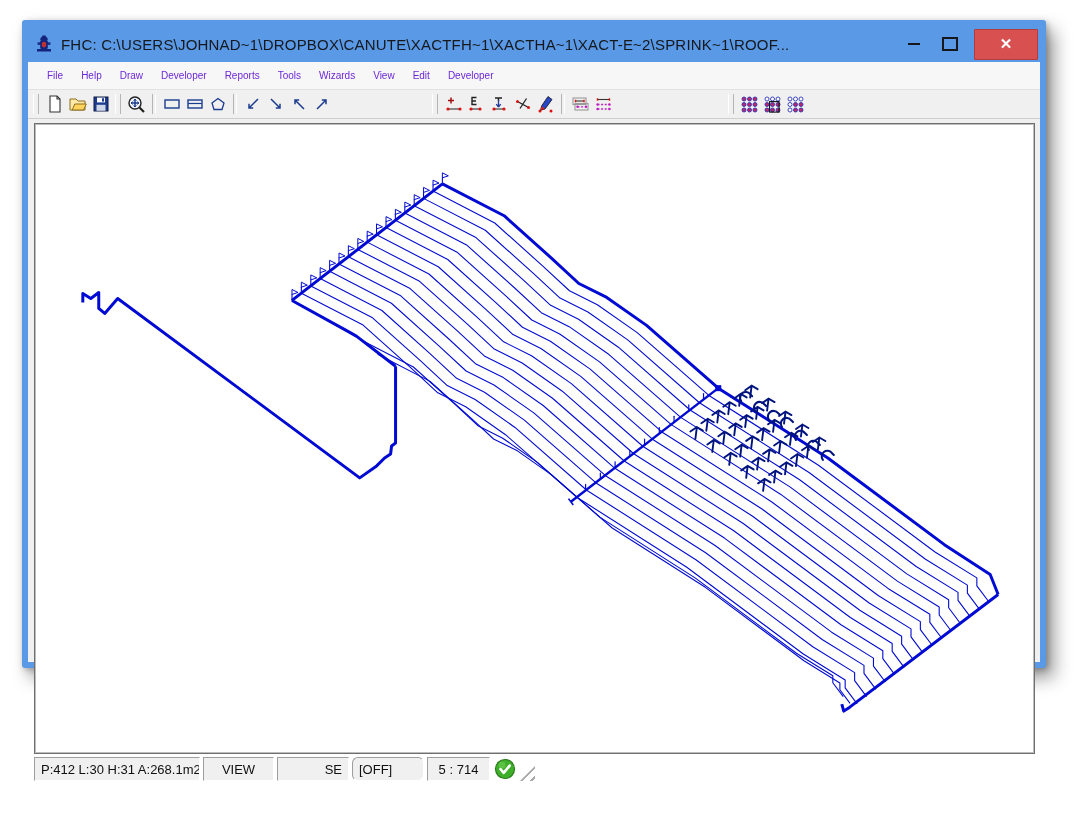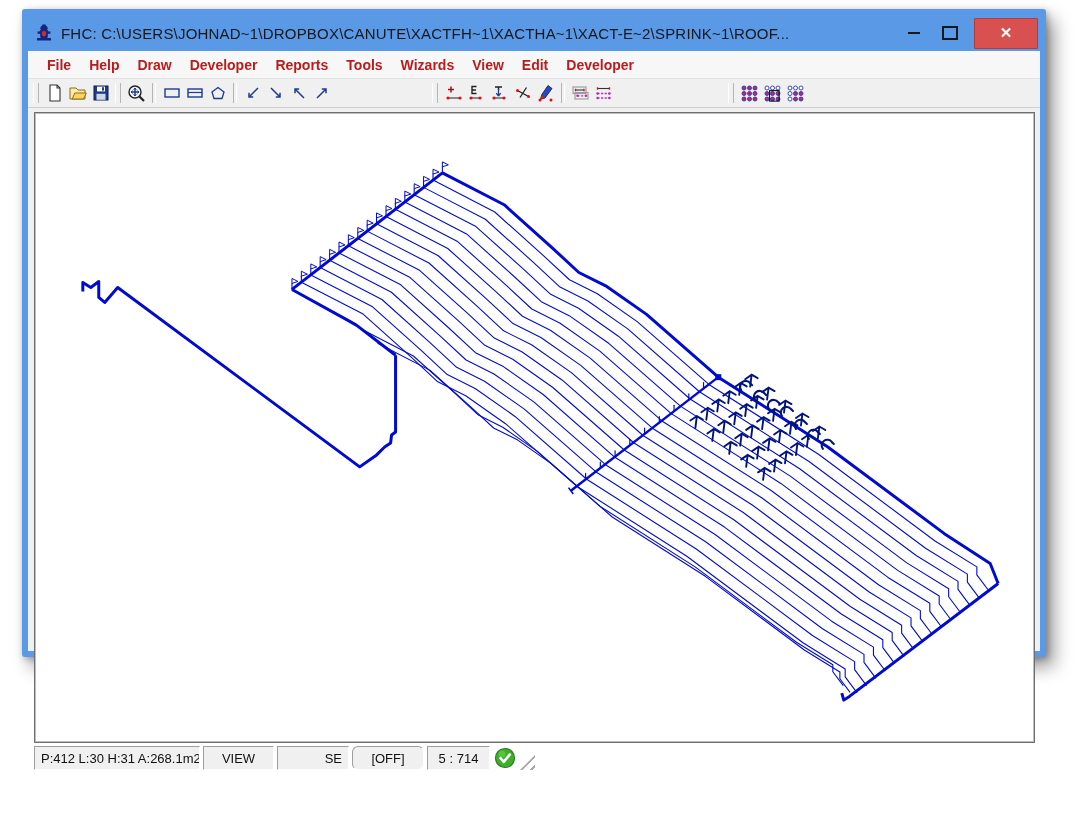--- a/index.html
+++ b/index.html
@@ -1,35 +1,35 @@
 <!DOCTYPE html>
 <html><head>
 <meta charset="utf-8">
 <style>
   html,body{margin:0;padding:0;background:#ffffff;width:1076px;height:820px;
     font-family:"Liberation Sans",sans-serif;-webkit-font-smoothing:antialiased;}
-  .window{position:absolute;left:22px;top:9px;width:1024px;height:648px;box-sizing:border-box;
+  .window{position:absolute;left:22px;top:20px;width:1024px;height:648px;box-sizing:border-box;
     border:6px solid #5a99e6;border-radius:3px;background:#f0f0f0;
     box-shadow:8px 10px 18px rgba(0,0,0,.40),2px 2px 6px rgba(0,0,0,.25);
     display:flex;flex-direction:column;}
   
   .titlebar{height:36px;background:#5a99e6;display:flex;align-items:center;flex:0 0 auto;}
   .app-icon{width:20px;height:20px;margin:0 7px 0 6px;flex:0 0 auto;}
   .title-text{font-size:15px;color:#16181c;white-space:nowrap;overflow:hidden;
     text-overflow:ellipsis;flex:1 1 auto;letter-spacing:.2px;}
   .winbtn{display:flex;align-items:center;justify-content:center;flex:0 0 auto;cursor:default;}
   .btn-min,.btn-max{width:36px;height:28px;}
   .min-bar{width:12px;height:2px;background:#16181c;}
   .max-box{width:12px;height:10px;border:2px solid #16181c;background:transparent;}
   .btn-close{width:62px;height:29px;background:#d8504f;border:1px solid #b23b3b;border-radius:1px;
     color:#fff;font-size:15px;font-weight:bold;margin:0 2px 0 6px;}
   
   .menubar{height:27px;background:#f7f7f7;display:flex;align-items:center;padding-left:10px;
     border-bottom:1px solid #e2e2e2;flex:0 0 auto;}
-  .menu-item{font-size:14px;color:#b91c1c;padding:4px 9px;cursor:default;font-weight:bold;}
+  .menu-item{font-size:10px;color:#6d28d9;padding:4px 9px;cursor:default;}
   
   .toolbar{height:28px;background:#f0f0f0;display:flex;align-items:center;
     border-bottom:1px solid #cfcfcf;flex:0 0 auto;padding-left:2px;}
   .tb-grip{width:4px;height:20px;margin:0 4px 0 3px;
     border-left:1px solid #ffffff;border-right:1px solid #b5b5b5;}
   .tb-sep{width:2px;height:20px;margin:0 4px;
     border-left:1px solid #b5b5b5;border-right:1px solid #ffffff;}
   .tb-btn{width:23px;height:23px;display:flex;align-items:center;justify-content:center;}
   .tb-space{width:96px;}
   
@@ -38,21 +38,21 @@
   .canvas-wrap svg{position:absolute;left:2px;top:2px;}
   
   .statusbar{flex:1 1 auto;display:flex;align-items:center;gap:3px;padding:3px 6px 4px 6px;}
   .panel{height:24px;line-height:23px;font-size:13px;color:#101010;background:#f0f0f0;
     border:1px solid;border-color:#9d9d9d #ffffff #ffffff #9d9d9d;padding:0 6px;
     white-space:nowrap;overflow:hidden;box-sizing:border-box;}
   .p-msg{flex:1 1 auto;}
   .p-stats{flex:0 0 166px;text-align:left;}
   .p-mode{flex:0 0 71px;text-align:center;}
   .p-dir{flex:0 0 72px;text-align:right;}
-  .p-off{flex:0 0 72px;text-align:center;border-radius:6px;}
+  .p-off{flex:0 0 72px;text-align:left;border-radius:6px;}
   .p-ratio{flex:0 0 63px;text-align:center;}
   .status-icon{width:24px;height:24px;flex:0 0 auto;display:flex;align-items:center;justify-content:center;}
   .grip{width:15px;height:15px;align-self:flex-end;flex:0 0 auto;
     background:repeating-linear-gradient(315deg,#ffffff 0 2px,#a8a8a8 2px 4px,transparent 4px 7px);
     clip-path:polygon(100% 0,100% 100%,0 100%);}
 </style>
 </head>
 <body>
 
 <div class="window" style="border-color: rgb(90, 153, 230);">

